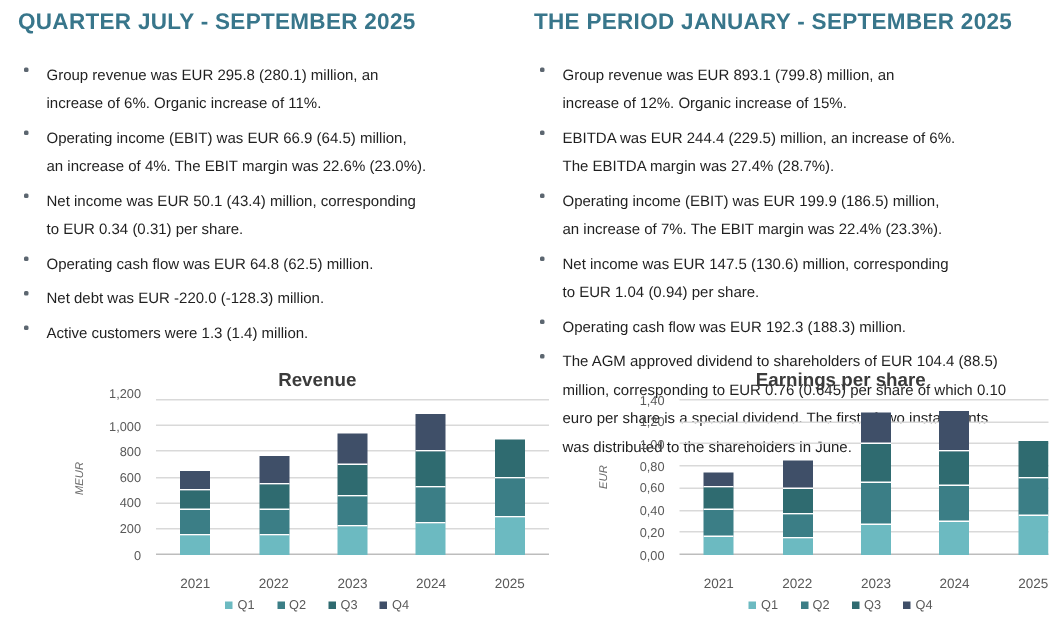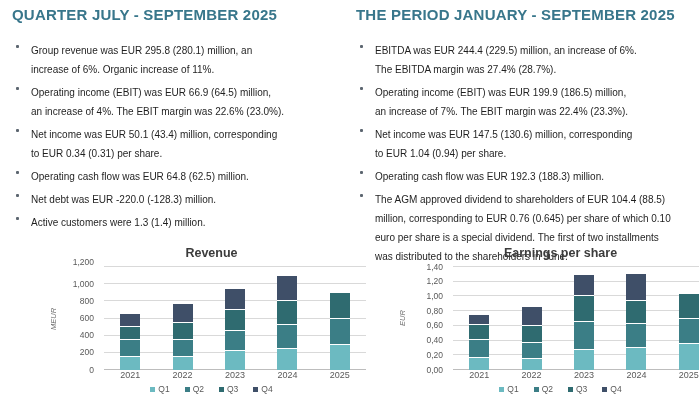--- a/index.html
+++ b/index.html
@@ -44,21 +44,21 @@
     white-space:nowrap;
   }
   .plot { position:relative; width:262px; }
   .gridline { position:absolute; left:0; right:0; height:1px; background:#d9d9d9; }
   .gridline.zero { background:#bdbdbd; }
   .bars { position:absolute; left:0; right:0; top:0; bottom:0; display:flex; }
   .bar-slot { flex:1; display:flex; justify-content:center; align-items:flex-end; }
   .bar-stack { width:20px; display:flex; flex-direction:column-reverse; }
   .bar-segment { width:100%; box-sizing:border-box; }
   .bar-segment.gapped { border-bottom:1.5px solid #ffffff; }
-  .x-labels { display:flex; width:262px; margin-top:0;justify-content:flex-end; }
+  .x-labels { display:flex; width:262px; margin-top:14px;justify-content:flex-end; }
   .x-label { flex:1; text-align:center; font-size:9px; color:#595959; }
   .legend { display:flex; justify-content:center; gap:15px; margin-top:4px; }
   .legend-item { display:flex; align-items:center; gap:3px; }
   .legend-swatch { width:5px; height:5px; }
   .legend-label { font-size:8.5px; color:#595959;text-align:right; }
 </style>
 </head>
 <body>
 
 <div class="page">
@@ -74,20 +74,22 @@
 to EUR 0.34 (0.31) per share.</li>
         <li class="bullet">Operating cash flow was EUR 64.8 (62.5) million.</li>
         <li class="bullet">Net debt was EUR -220.0 (-128.3) million.</li>
         <li class="bullet">Active customers were 1.3 (1.4) million.</li>
       </ul>
   </section>
 
   <section class="col col-right">
     <h1 class="section-title">THE PERIOD JANUARY - SEPTEMBER 2025</h1>
     <ul class="bullets">
+        <li class="bullet">Group revenue was EUR 893.1 (799.8) million, an
+increase of 12%. Organic increase of 15%.</li>
         <li class="bullet">EBITDA was EUR 244.4 (229.5) million, an increase of 6%.
 The EBITDA margin was 27.4% (28.7%).</li>
         <li class="bullet">Operating income (EBIT) was EUR 199.9 (186.5) million,
 an increase of 7%. The EBIT margin was 22.4% (23.3%).</li>
         <li class="bullet">Net income was EUR 147.5 (130.6) million, corresponding
 to EUR 1.04 (0.94) per share.</li>
         <li class="bullet">Operating cash flow was EUR 192.3 (188.3) million.</li>
         <li class="bullet">The AGM approved dividend to shareholders of EUR 104.4 (88.5)
 million, corresponding to EUR 0.76 (0.645) per share of which 0.10
 euro per share is a special dividend. The first of two installments

